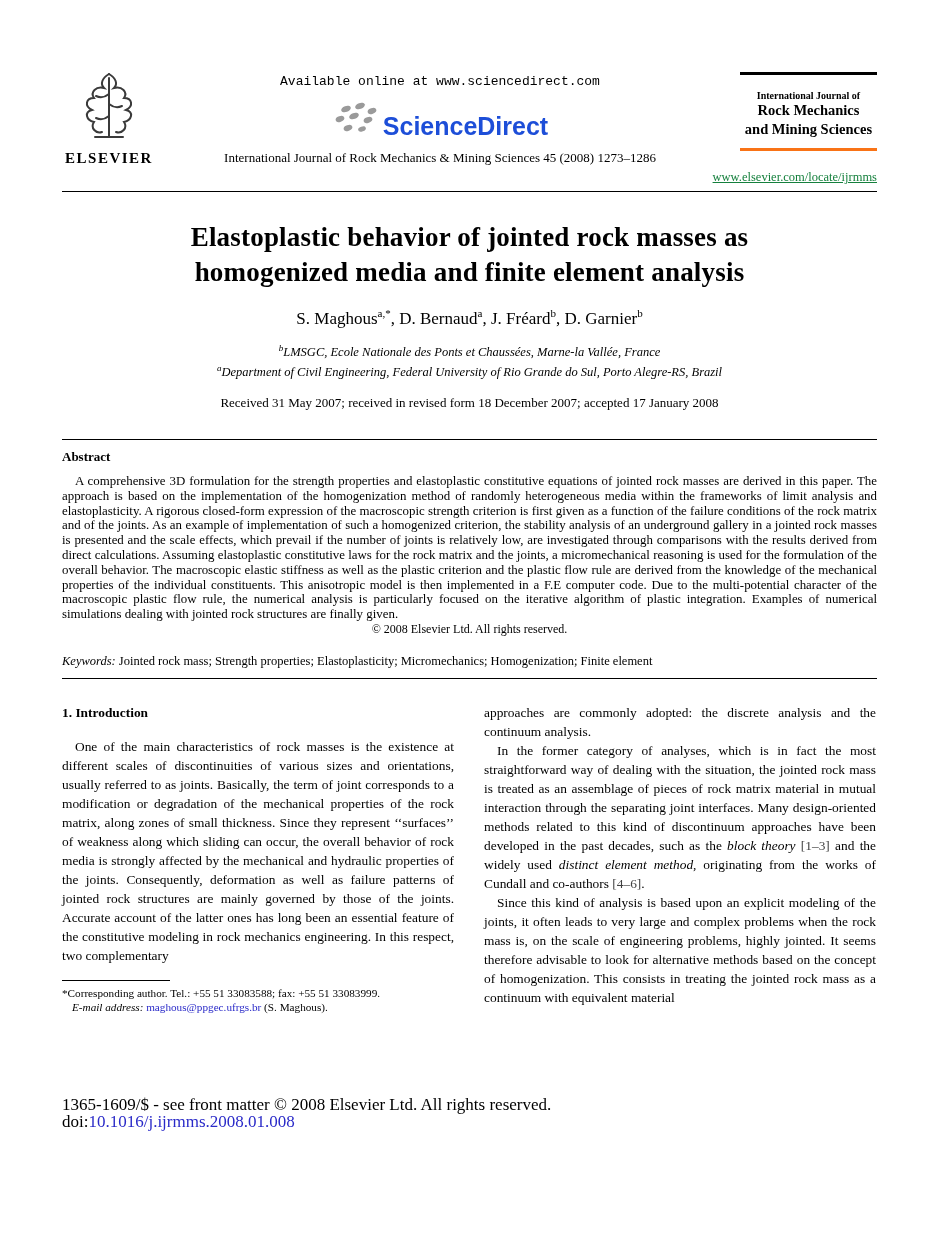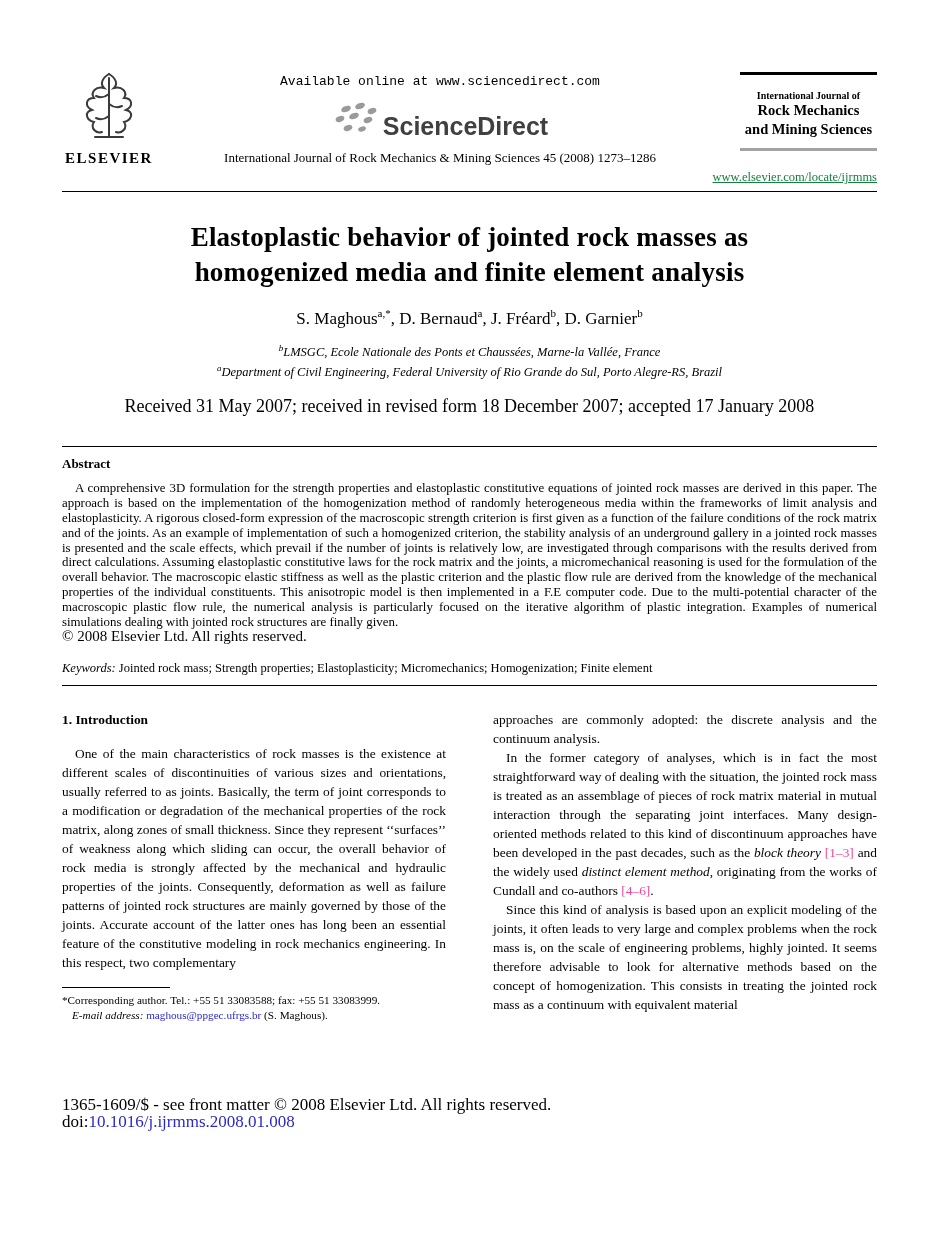--- a/index.html
+++ b/index.html
@@ -6,59 +6,59 @@
   .page{position:relative;width:925px;height:1234px;background:#ffffff;
         font-family:"Liberation Serif", serif;color:#000;overflow:hidden;}
 
   
   .elsevier-block{position:absolute;left:58px;top:68px;width:102px;text-align:center;cursor:pointer;}
   .elsevier-word{font-size:15px;font-weight:bold;letter-spacing:1.5px;margin-top:2px;}
 
   .head-center{position:absolute;left:190px;top:74px;width:500px;text-align:center;}
   .avail{font-size:13px;font-family:Liberation Mono, monospace;}
   .sd{margin-top:4px;height:46px;display:flex;align-items:flex-end;justify-content:center;cursor:pointer;}
-  .sd-word{font-family:"Liberation Sans", sans-serif;font-weight:bold;font-size:25px;color:#404040;line-height:1;}
+  .sd-word{font-family:"Liberation Sans", sans-serif;font-weight:bold;font-size:25px;color:#1d4ed8;line-height:1;}
   .sd-dots{margin-right:3px;margin-bottom:2px;}
   .citation{margin-top:11px;font-size:13px;}
 
   .journal-box{position:absolute;left:740px;top:72px;width:137px;text-align:center;
-               border-top:3px solid #000;border-bottom:3px solid #a3a3a3;padding:15px 0 9px;}
+               border-top:3px solid #000;border-bottom:3px solid #f97316;padding:15px 0 9px;}
   .jb-l1{font-size:10px;font-weight:bold;}
   .jb-l2,.jb-l3{font-size:14.5px;font-weight:bold;line-height:1.3;}
 
   .journal-link{position:absolute;left:62px;top:170px;width:815px;text-align:right;
                 font-size:12.5px;color:#15803d;text-decoration:underline;cursor:pointer;}
   .head-rule{position:absolute;left:62px;top:191px;width:815px;border-top:1.5px solid #000;}
 
   
   .main{position:absolute;left:62px;top:206px;width:815px;}
   .title{margin:14px 0 0;font-size:27px;font-weight:bold;text-align:center;line-height:35px;letter-spacing:0.2px;}
   .authors{margin-top:17px;text-align:center;font-size:17px;}
   .authors sup{font-size:11px;}
   .affils{margin-top:13px;text-align:center;font-style:italic;font-size:12.5px;line-height:1.5;}
   .affils sup{font-size:9px;}
-  .dates{margin-top:12px;text-align:center;font-size:18px;line-height:1.5;}
+  .dates{margin-top:12px;text-align:center;font-size:13px;line-height:1.5;}
 
   .rule{border-top:1px solid #000;height:0;}
   .rule-top{margin-top:26px;}
   .rule-bottom{margin-top:9px;}
 
   .abs-head{margin-top:9px;font-size:13px;font-weight:bold;}
   .abs-body{margin-top:9px;font-size:12.9px;line-height:14.8px;text-align:justify;text-indent:13px;}
-  .abs-copy{font-size:15px;line-height:14.8px;}
+  .abs-copy{font-size:12px;line-height:14.8px;text-align:center;}
   .keywords{margin-top:17px;font-size:12.5px;}
   .keywords .kw-label{font-style:italic;}
 
-  .columns{margin-top:24px;display:flex;gap:47px;}
+  .columns{margin-top:24px;display:flex;gap:30px;}
   .col{width:392px;font-size:13.4px;line-height:19px;text-align:justify;}
   .intro-heading{font-size:13.4px;font-weight:bold;margin:0 0 15px;}
   .para{margin:0;text-indent:13px;}
   .para.noindent{text-indent:0;}
   .it{font-style:italic;}
-  .ref{color:#ec4899;cursor:pointer;}
+  .ref{color:#404040;cursor:pointer;}
 
   .footnote{margin-top:15px;font-size:11.2px;line-height:14.5px;text-align:left;}
   .footnote-rule{width:108px;border-top:1px solid #000;margin-bottom:5px;}
   .fn-line2{text-indent:10px;}
   .fn-email-label{font-style:italic;}
   .link{color:#2a2ac8;cursor:pointer;}
 
   .bottom{position:absolute;left:62px;top:1097px;font-size:17px;line-height:16.5px;}
 </style>
 </head>

